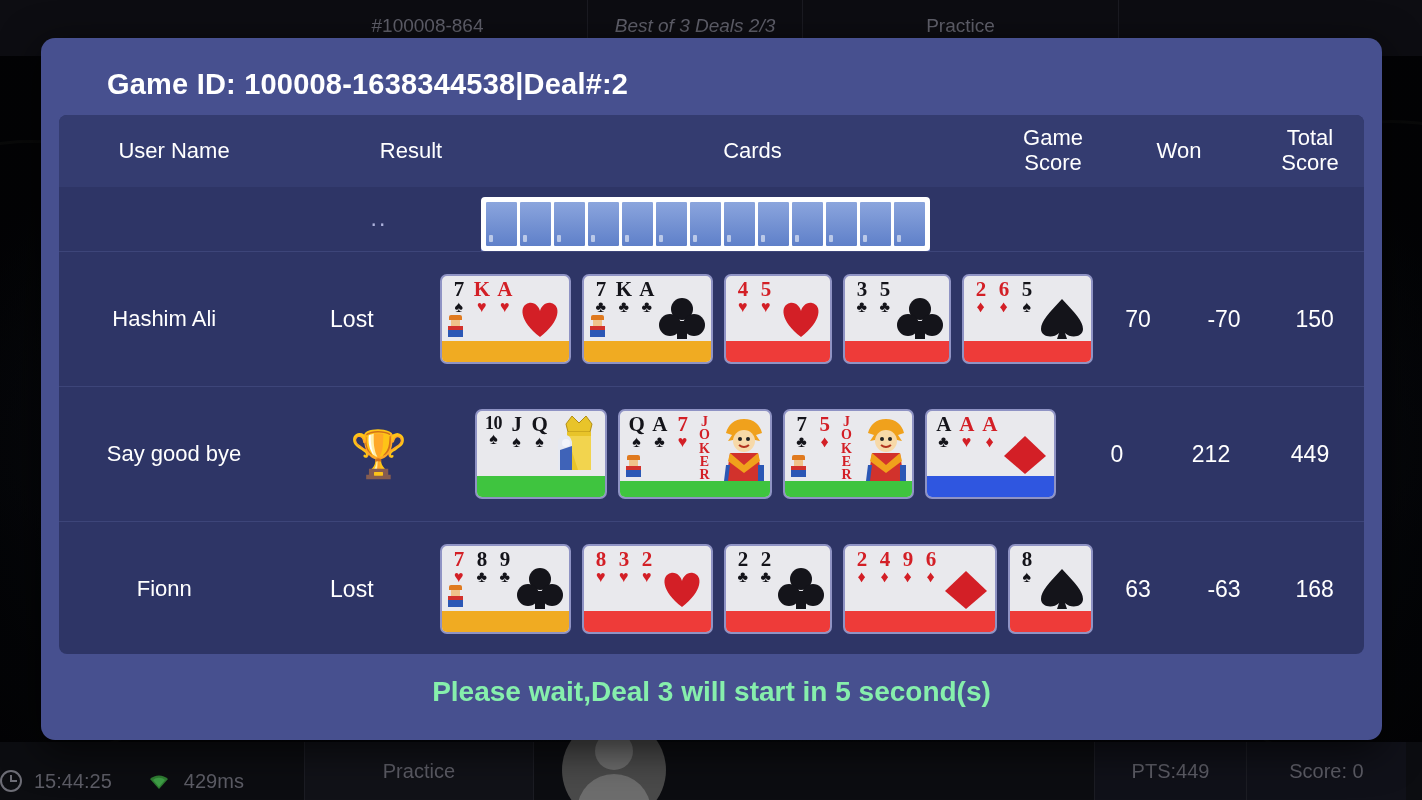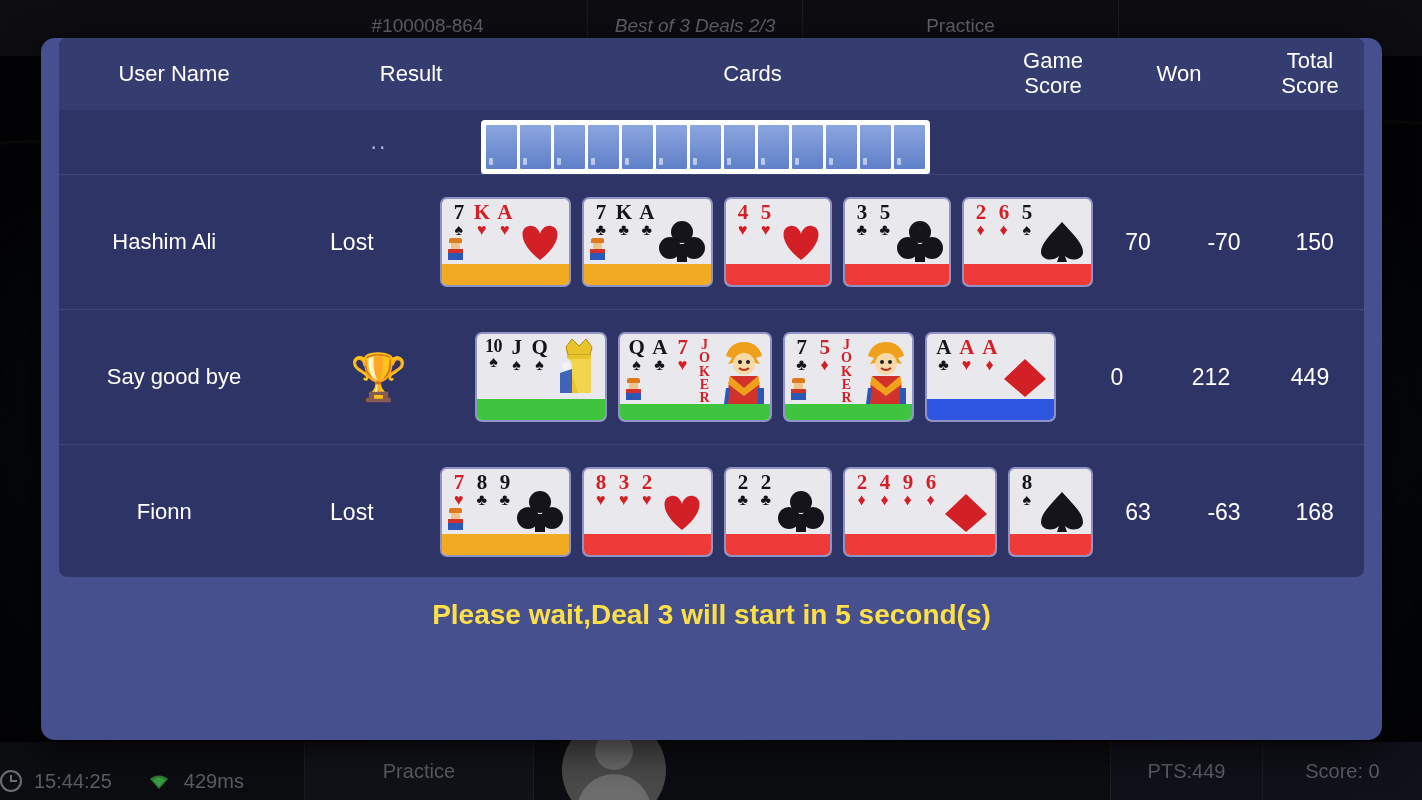--- a/index.html
+++ b/index.html
@@ -70,21 +70,21 @@
   #status-wifi-icon { width: 26px; height: 18px; position: relative; flex: none; }
   #status-wifi-icon svg { display:block; }
   #status-time { margin-left: 38px; }
   #status-ping { margin-left: 34px; }
   #status-mode {
     margin-left: 60px; width: 230px; height: 58px;
     display: flex; align-items: center; justify-content: center;
     background: #111218; border-left: 1px solid #1c1d24; border-right: 1px solid #1c1d24;
   }
   #status-right {
-    position: absolute; right: 0; top: 0; height: 58px; display: flex;
+    position: absolute; right: 16px; top: 0; height: 58px; display: flex;
   }
   #status-pts, #status-score {
     height: 58px; display: flex; align-items: center; justify-content: center;
     background: #101119; border-left: 1px solid #1c1d24;
   }
   #status-pts { width: 152px; }
   #status-score { width: 160px; }
   #bg-avatar {
     position: absolute; left: 562px; bottom: -22px;
     width: 104px; height: 104px; border-radius: 50%;
@@ -281,21 +281,21 @@
   }
 
   .partial-dots {
     color: #aeb3dd; font-size: 23px; letter-spacing: 2px;
     line-height: 0.4;
   }
 
   #modal-footer {
     height: 76px;
     display: flex; align-items: center; justify-content: center;
-    color: #fde047;
+    color: #86efac;
     font-size: 28px;
     font-weight: bold;
   }
 </style>
 </head>
 <body>
 
 <div id="bg-layer">
   <div class="table-arc" id="arc-left"></div>
   <div class="table-arc" id="arc-right"></div>
@@ -327,20 +327,21 @@
   <div id="status-mode">Practice</div>
   <div id="bg-avatar"></div>
   <div id="status-right">
     <div id="status-pts">PTS:449</div>
     <div id="status-score">Score: 0</div>
   </div>
 </div>
 
 <div id="modal">
 
+  <div id="modal-title">Game ID: 100008-1638344538|Deal#:2</div>
 
   <div id="result-table">
 
     <div class="row" id="table-head">
       <div class="cell col-user">User Name</div>
       <div class="cell col-result">Result</div>
       <div class="cell col-cards">Cards</div>
       <div class="cell col-gs">
         <div>
           <div>Game</div>

